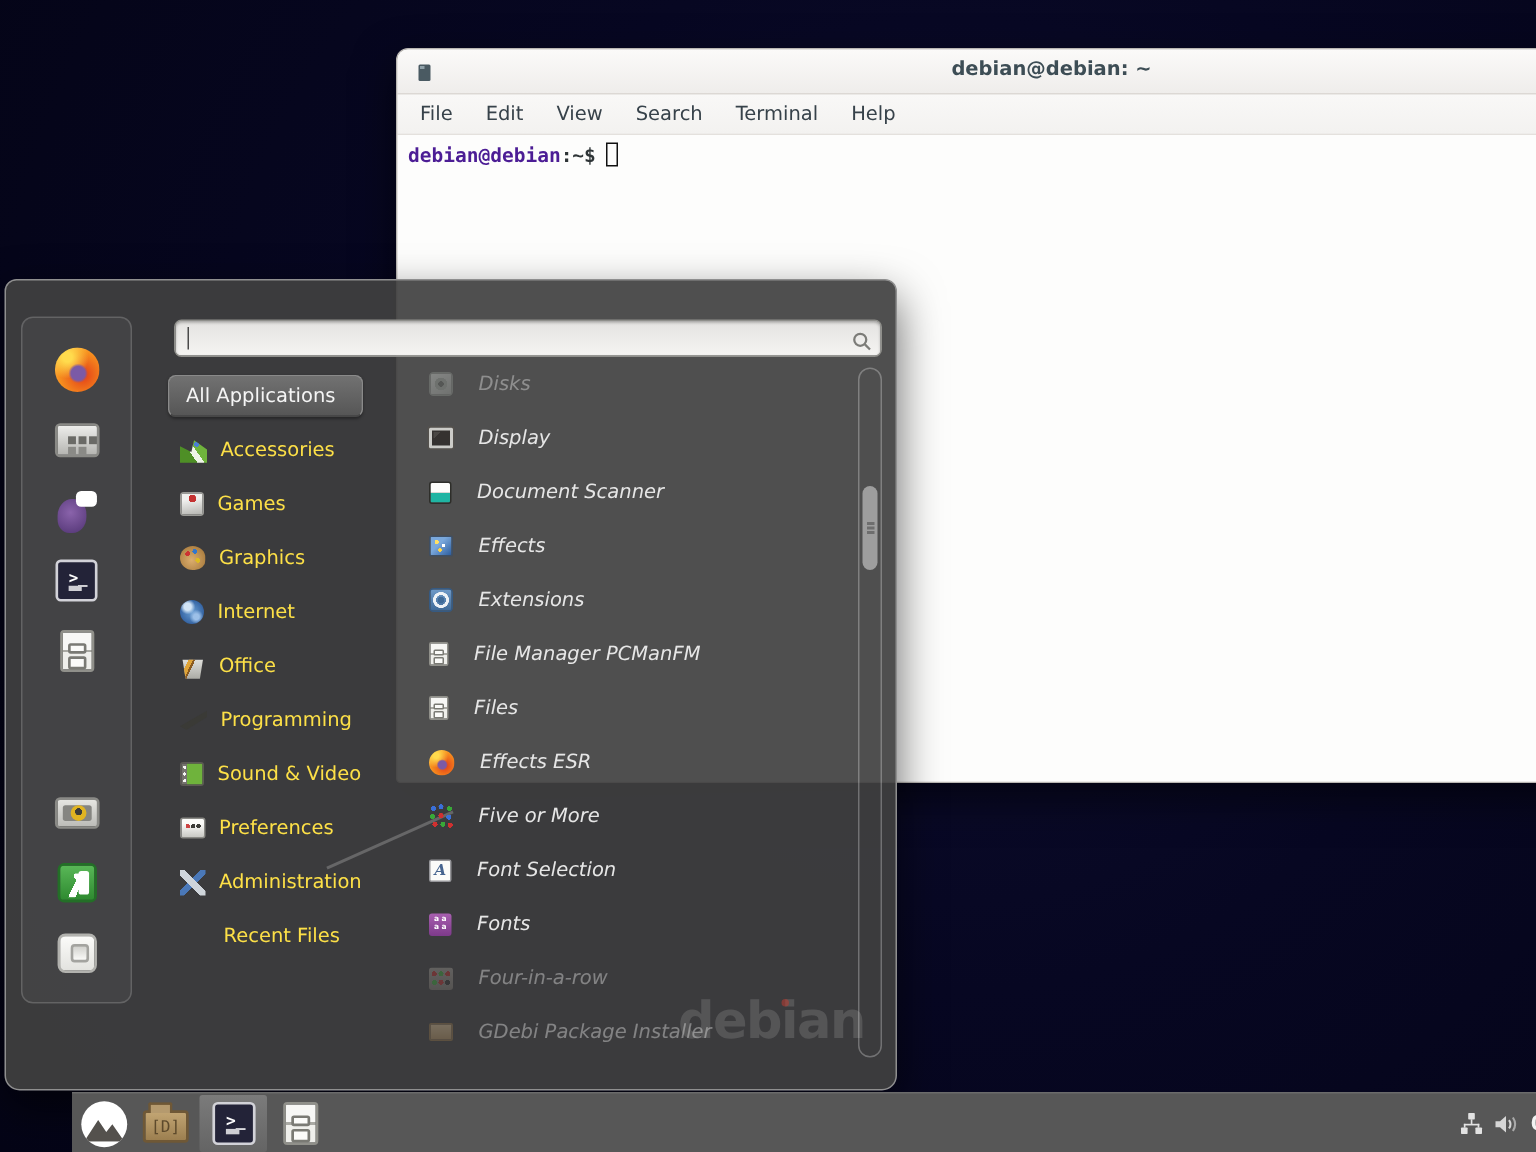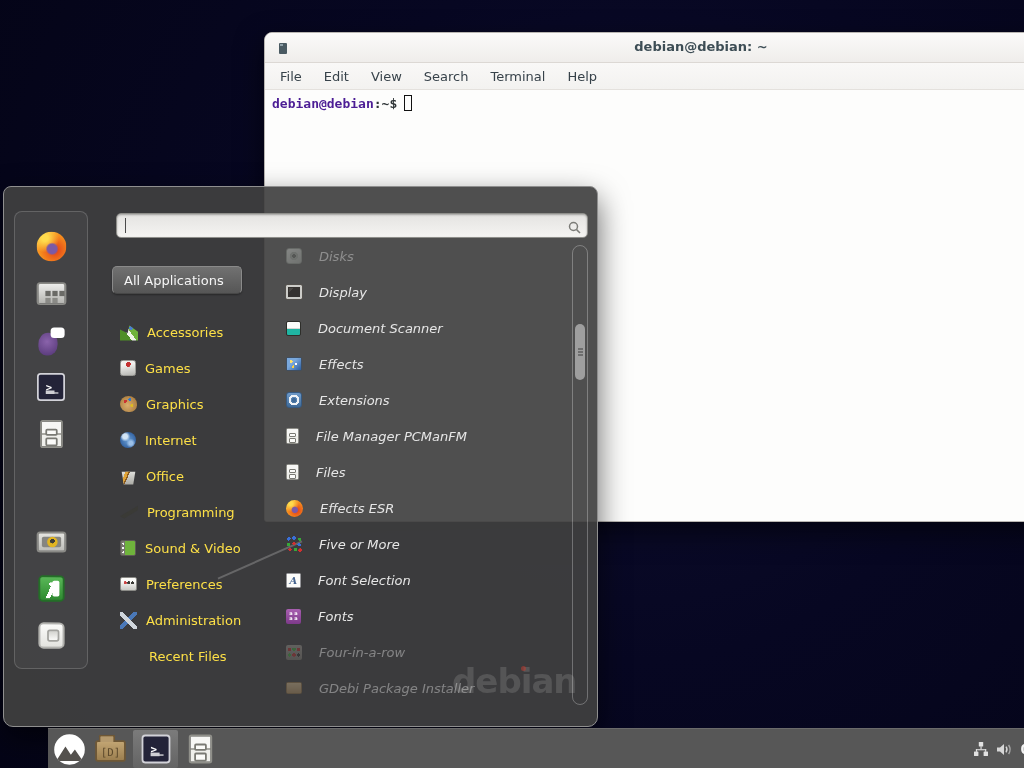--- a/index.html
+++ b/index.html
@@ -66,21 +66,21 @@
   .search-input{width:100%;height:100%;border:1px solid #8f8f8b;border-radius:5px;
     background:linear-gradient(#e4e3e1,#f5f4f2);box-shadow:inset 0 1px 2px rgba(0,0,0,.3);
     padding:0 26px 0 10px;font-size:13px;color:#333;outline:none;}
   .search-caret{position:absolute;left:9px;top:5px;width:1px;height:15px;background:#4a4a4a;}
   .search-mag{position:absolute;right:7px;top:6px;}
 
   .cat-list{position:absolute;left:108px;top:59px;width:158px;z-index:1;}
   .cat-row{height:36px;display:flex;align-items:center;gap:9px;padding-left:8px;
     font-size:13px;color:#fde047;cursor:pointer;}
   .cat-row .lbl{white-space:nowrap;}
-  .cat-row.selected{height:28px;margin:20px 0;width:130px;padding-left:11px;
+  .cat-row.selected{height:28px;margin:4px 0;width:130px;padding-left:11px;
     background:linear-gradient(#717171,#565656);border:1px solid #8a8a8a;
     border-bottom-color:#474747;border-radius:5px;box-shadow:0 1px 2px rgba(0,0,0,.35);
     color:#f5f5f5;}
   .app-list{position:absolute;left:282px;top:51px;width:285px;z-index:1;}
   .app-row{height:36px;display:flex;align-items:center;gap:17px;font-size:13px;
     color:#e6e6e6;cursor:pointer;font-style:italic;}
   .app-row.faded{opacity:0.42;}
   .mi{width:20px;height:18px;display:flex;align-items:center;justify-content:center;
     position:relative;flex:none;}
   .mi::before,.mi::after{box-sizing:content-box;}

